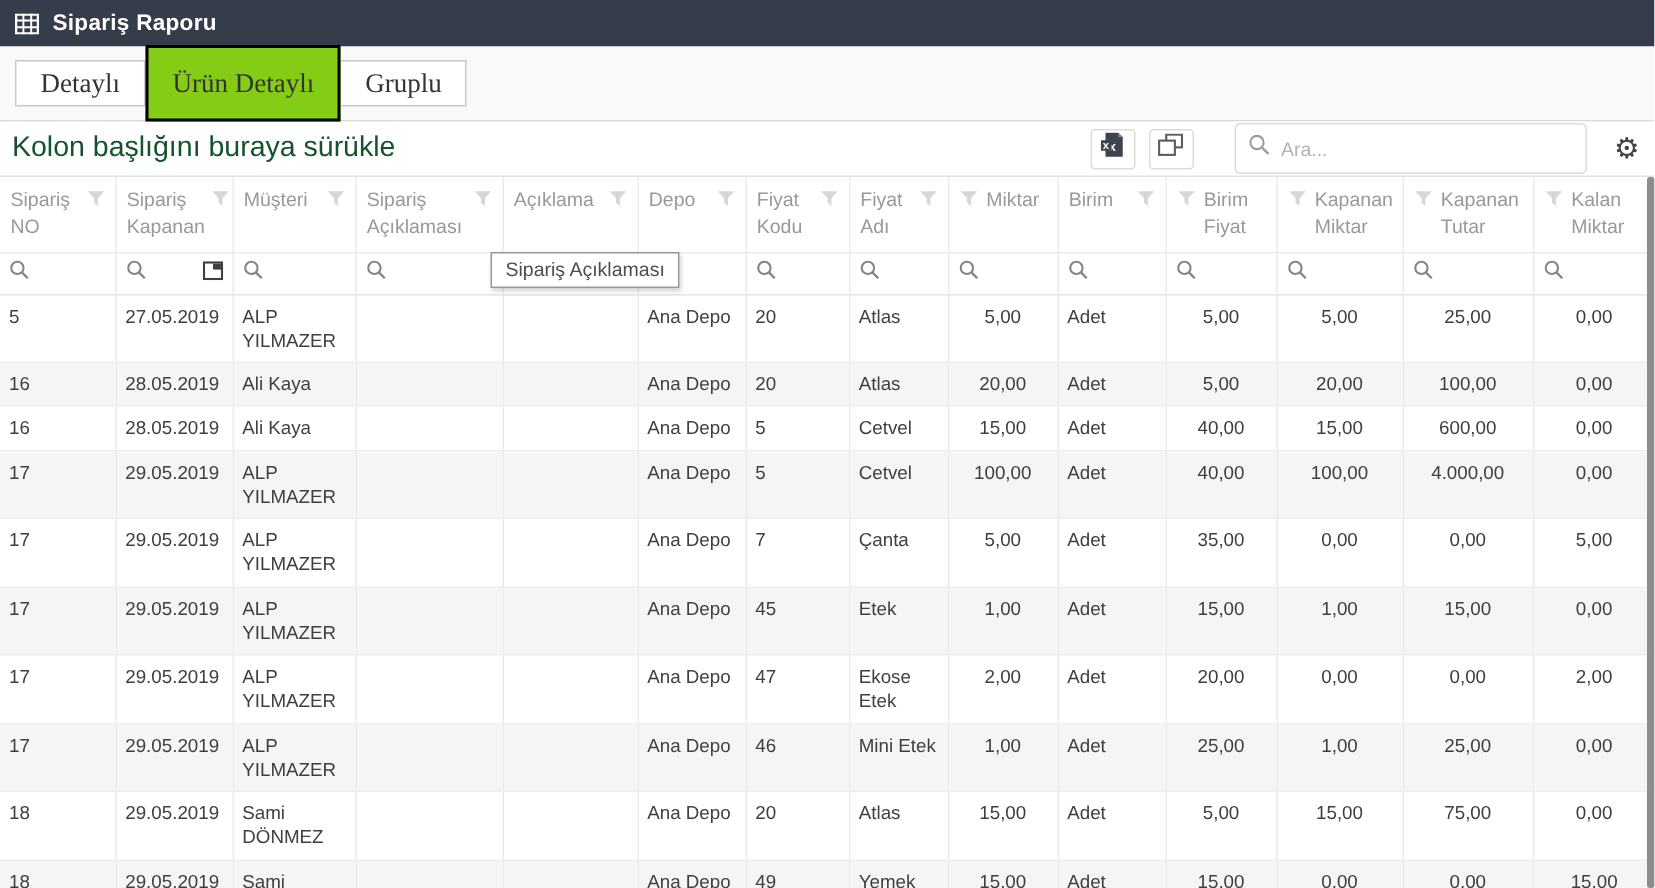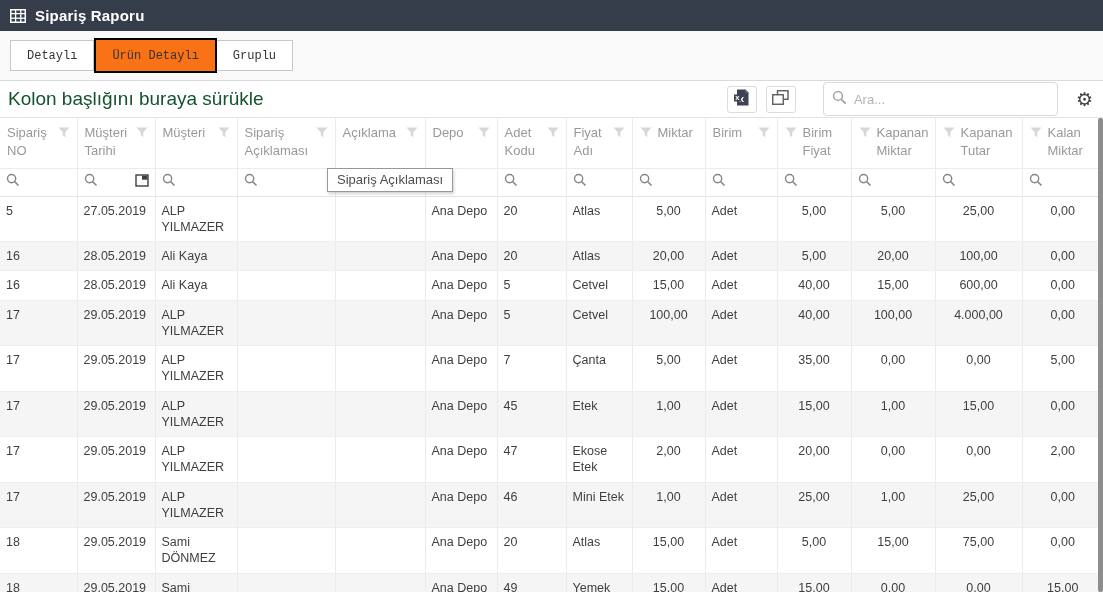--- a/index.html
+++ b/index.html
@@ -7,25 +7,25 @@
     font-family:"Liberation Sans","DejaVu Sans",sans-serif; }
   .app { position:relative; width:1103px; height:592px; overflow:hidden; }
 
   
   .titlebar { height:31px; background:#363d4a; color:#fff; display:flex; align-items:center; padding:0 10px; }
   .titlebar .tbl-icon { display:inline-flex; margin-right:9px; }
   .titlebar .title { font-size:15px; font-weight:600; letter-spacing:.2px; }
 
   
   .btn-area { height:50px; background:#f9f9f9; border-bottom:1px solid #d9d9d9; display:flex; align-items:center; padding:0 10px; }
-  .vbtn { height:31px; padding:0 16px; font-size:12px; color:#333; background:#fff;
+  .vbtn { height:31px; padding:0 16px; font-size:18px; color:#333; background:#fff;
     border:1px solid #c8c8c8; border-left-width:0; cursor:pointer;
-    font-family:Liberation Mono, monospace; }
+    font-family:Liberation Serif, serif; }
   .vbtn:first-child { border-left-width:1px; }
-  .vbtn.selected { background:#f97316; border:2px solid #000; height:35px; position:relative; z-index:2; }
+  .vbtn.selected { background:#84cc16; border:2px solid #000; height:51px; position:relative; z-index:2; }
 
   
   .grid-toolbar { height:37px; background:#fff; display:flex; align-items:center; padding:0 8px 0 6px; border-bottom:1px solid #e2e2e2; }
   .group-panel { flex:1; font-size:19px; color:#14532d; padding-left:2px; white-space:nowrap; }
   .tool-btn { width:30px; height:27px; border:1px solid #dcdcdc; border-radius:3px; background:#fff;
     display:flex; align-items:center; justify-content:center; cursor:pointer; }
   .tool-btn + .tool-btn { margin-left:9px; }
   .searchbox { width:235px; height:27px; border:1px solid #d9d9d9; border-radius:4px; background:#fff;
     display:flex; align-items:center; padding:16px 8px; margin-left:27px; margin-right:16px; }
   .searchbox input { border:none; outline:none; flex:1; font-size:13px; color:#444; margin-left:7px;
@@ -146,21 +146,21 @@
           <th class="hcell left">
             <div class="hwrap">
               <span class="hlabel">Sipariş NO</span>
               <span class="funnel"><svg width="12" height="11" viewBox="0 0 12 11">
                   <path d="M0.5 0.5 H11.5 L7.3 5.2 V10.3 L4.7 8.2 V5.2 Z" fill="#d7d7d7"></path>
                 </svg></span>
             </div>
           </th>
           <th class="hcell left">
             <div class="hwrap">
-              <span class="hlabel">Müşteri Tarihi</span>
+              <span class="hlabel">Sipariş Kapanan</span>
               <span class="funnel"><svg width="12" height="11" viewBox="0 0 12 11">
                   <path d="M0.5 0.5 H11.5 L7.3 5.2 V10.3 L4.7 8.2 V5.2 Z" fill="#d7d7d7"></path>
                 </svg></span>
             </div>
           </th>
           <th class="hcell left">
             <div class="hwrap">
               <span class="hlabel">Müşteri</span>
               <span class="funnel"><svg width="12" height="11" viewBox="0 0 12 11">
                   <path d="M0.5 0.5 H11.5 L7.3 5.2 V10.3 L4.7 8.2 V5.2 Z" fill="#d7d7d7"></path>
@@ -186,21 +186,21 @@
           <th class="hcell left">
             <div class="hwrap">
               <span class="hlabel">Depo</span>
               <span class="funnel"><svg width="12" height="11" viewBox="0 0 12 11">
                   <path d="M0.5 0.5 H11.5 L7.3 5.2 V10.3 L4.7 8.2 V5.2 Z" fill="#d7d7d7"></path>
                 </svg></span>
             </div>
           </th>
           <th class="hcell left">
             <div class="hwrap">
-              <span class="hlabel">Adet Kodu</span>
+              <span class="hlabel">Fiyat Kodu</span>
               <span class="funnel"><svg width="12" height="11" viewBox="0 0 12 11">
                   <path d="M0.5 0.5 H11.5 L7.3 5.2 V10.3 L4.7 8.2 V5.2 Z" fill="#d7d7d7"></path>
                 </svg></span>
             </div>
           </th>
           <th class="hcell left">
             <div class="hwrap">
               <span class="hlabel">Fiyat Adı</span>
               <span class="funnel"><svg width="12" height="11" viewBox="0 0 12 11">
                   <path d="M0.5 0.5 H11.5 L7.3 5.2 V10.3 L4.7 8.2 V5.2 Z" fill="#d7d7d7"></path>

